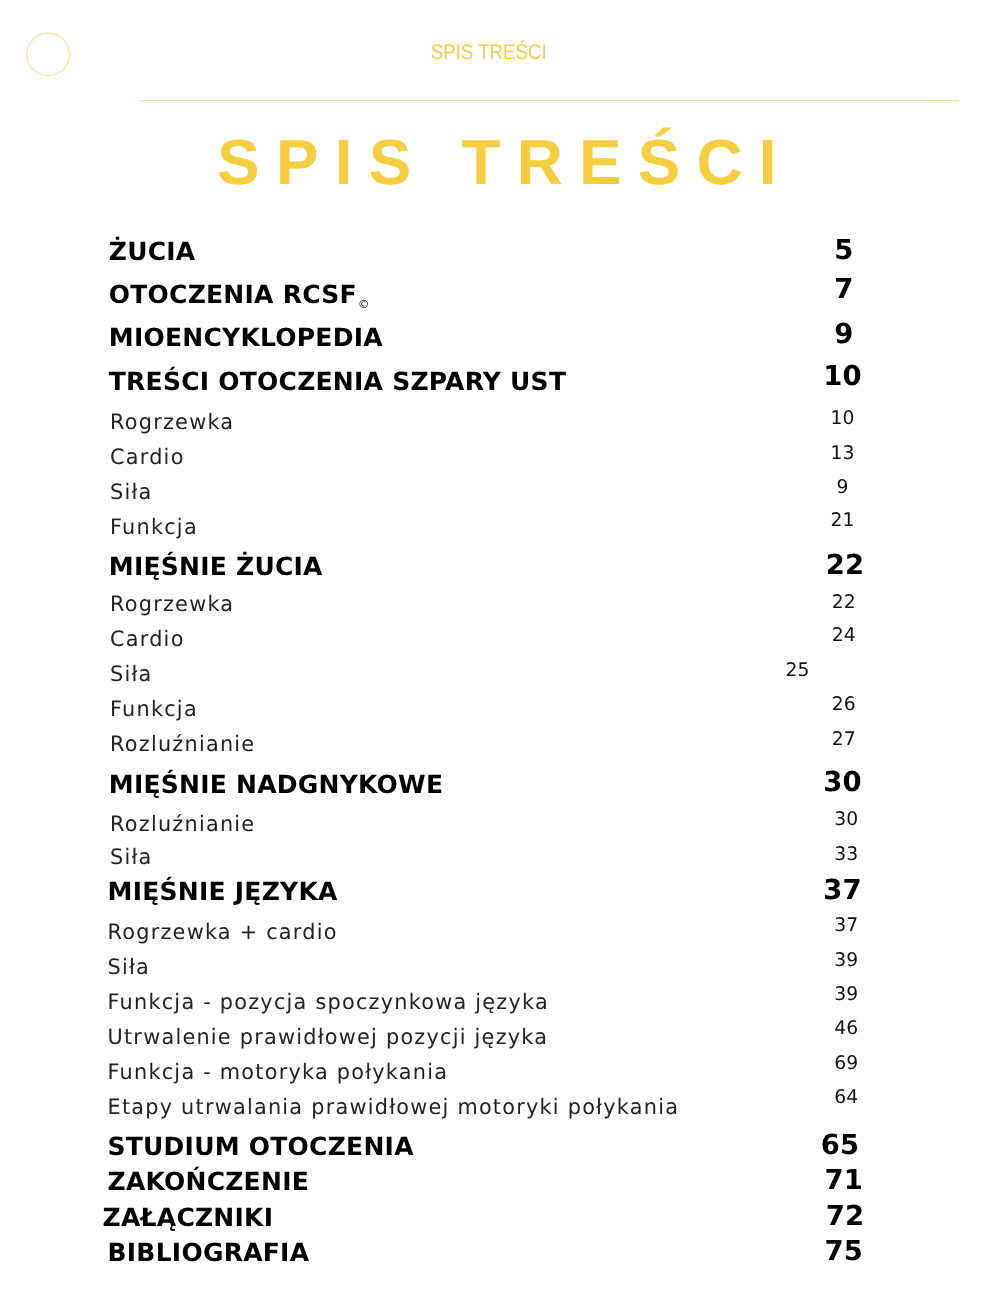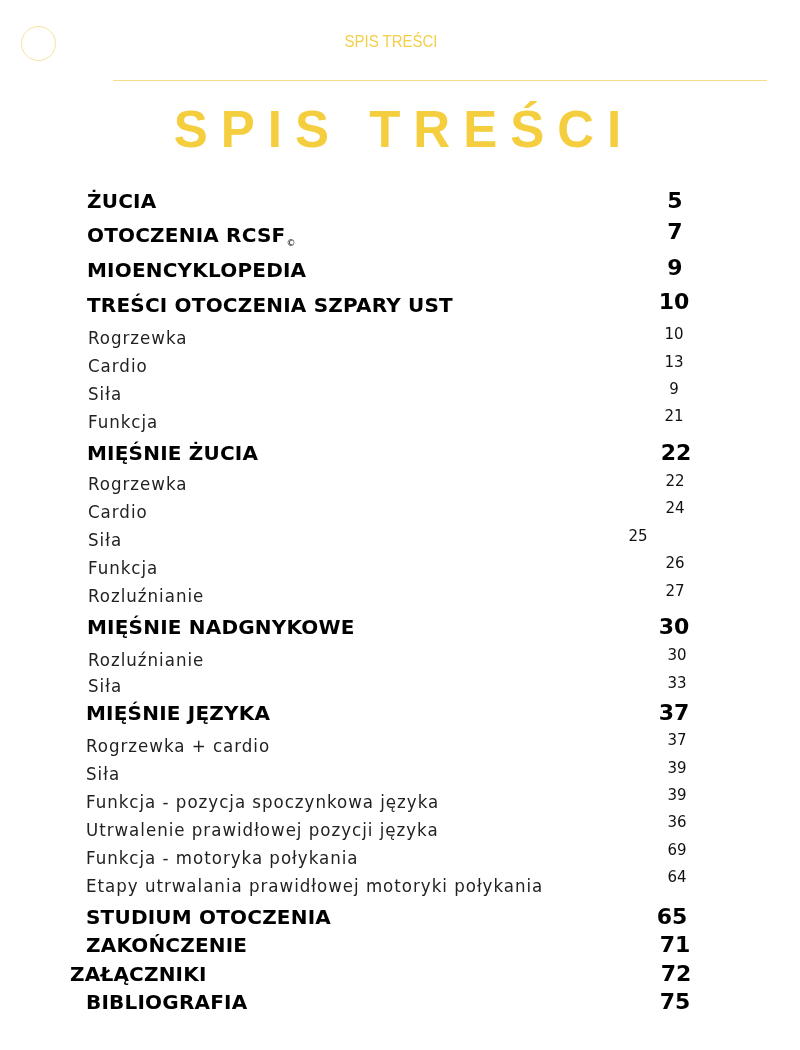--- a/index.html
+++ b/index.html
@@ -118,39 +118,39 @@
   <div class="row s" style="top:763px">
     <span class="label" style="left:86px">Siła</span>
     <span class="page" style="left:647px;top:-5px">39</span>
   </div>
   <div class="row s" style="top:791px">
     <span class="label" style="left:86px">Funkcja - pozycja spoczynkowa języka</span>
     <span class="page" style="left:647px;top:-6px">39</span>
   </div>
   <div class="row s" style="top:819px">
     <span class="label" style="left:86px">Utrwalenie prawidłowej pozycji języka</span>
-    <span class="page" style="left:647px;top:-7px">36</span>
+    <span class="page" style="left:647px;top:-7px">46</span>
   </div>
   <div class="row s" style="top:847px">
     <span class="label" style="left:86px">Funkcja - motoryka połykania</span>
     <span class="page" style="left:647px;top:-7px">69</span>
   </div>
   <div class="row s" style="top:875px">
     <span class="label" style="left:86px">Etapy utrwalania prawidłowej motoryki połykania</span>
     <span class="page" style="left:647px;top:-8px">64</span>
   </div>
   <div class="row h" style="top:905px">
     <span class="label" style="left:86px">STUDIUM OTOCZENIA</span>
     <span class="page" style="left:642px">65</span>
   </div>
   <div class="row h" style="top:933px">
     <span class="label" style="left:86px">ZAKOŃCZENIE</span>
     <span class="page" style="left:645px">71</span>
   </div>
   <div class="row h" style="top:962px">
-    <span class="label" style="left:70px">ZAŁĄCZNIKI</span>
+    <span class="label" style="left:82px">ZAŁĄCZNIKI</span>
     <span class="page" style="left:646px">72</span>
   </div>
   <div class="row h" style="top:990px">
     <span class="label" style="left:86px">BIBLIOGRAFIA</span>
     <span class="page" style="left:645px">75</span>
   </div>
 </div>
 
 </body></html>

